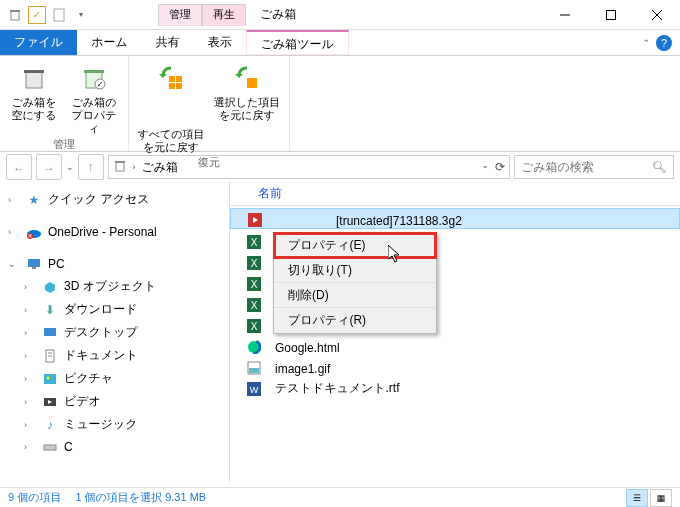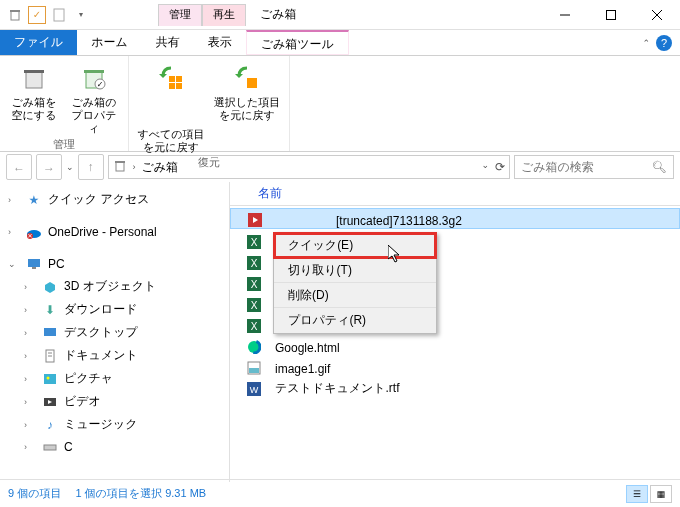--- a/index.html
+++ b/index.html
@@ -52,21 +52,21 @@
 .file-ico { width: 16px; height: 16px; display: inline-flex; align-items: center; justify-content: center; }
 
 
 .ctx-menu { position: absolute; left: 273px; top: 232px; width: 164px; background: #f0f0f0; border: 1px solid #bbb; box-shadow: 2px 2px 4px rgba(0,0,0,0.3); }
 .ctx-item { height: 25px; display: flex; align-items: center; padding-left: 14px; font-size: 12px; border-bottom: 1px solid #e0e0e0; }
 .ctx-item:last-child { border-bottom: none; font-weight: normal; text-align: center; }
 .ctx-item.hl { outline: 3px solid #e3302b; outline-offset: -2px; }
 .cursor-arrow { position: absolute; left: 388px; top: 245px; pointer-events: none; }
 
 
-.statusbar { position: absolute; bottom: 0; left: 0; right: 0; height: 28px; border-top: 1px solid #e0e0e0; display: flex; align-items: center; padding: 0 8px; font-size: 11px; gap: 14px; }
+.statusbar { position: absolute; bottom: 0; left: 0; right: 0; height: 20px; border-top: 1px solid #e0e0e0; display: flex; align-items: center; padding: 0 8px; font-size: 11px; gap: 14px; }
 .status-left { color: #1976d2; }
 .view-btns { margin-left: auto; display: flex; gap: 2px; }
 .view-btn { width: 22px; height: 18px; border: 1px solid #ccc; display: flex; align-items: center; justify-content: center; font-size: 9px; }
 .view-btn.active { background: #cce8ff; border-color: #99d1ff; }
 
 .chev { font-size: 9px; color: #555; }
 </style>
 </head>
 <body>
 
@@ -385,21 +385,21 @@
               <text x="7" y="11" font-size="9" fill="#fff" text-anchor="middle">W</text>
             </svg>
           </span>
           <span>テストドキュメント.rtf</span>
         </div>
     </div>
   </div>
 </div>
 
 <div class="ctx-menu">
-  <div class="ctx-item hl">クイック(E)</div>
+  <div class="ctx-item hl">プロパティ(E)</div>
   <div class="ctx-item">切り取り(T)</div>
   <div class="ctx-item">削除(D)</div>
   <div class="ctx-item">プロパティ(R)</div>
 </div>
 <svg class="cursor-arrow" width="16" height="20">
     <polygon points="0,0 0,14 4,11 7,17 9,16 6,10 11,10" fill="#fff" stroke="#000"></polygon>
   </svg>
 
 <div class="statusbar">
   <span class="status-left">9 個の項目</span>

